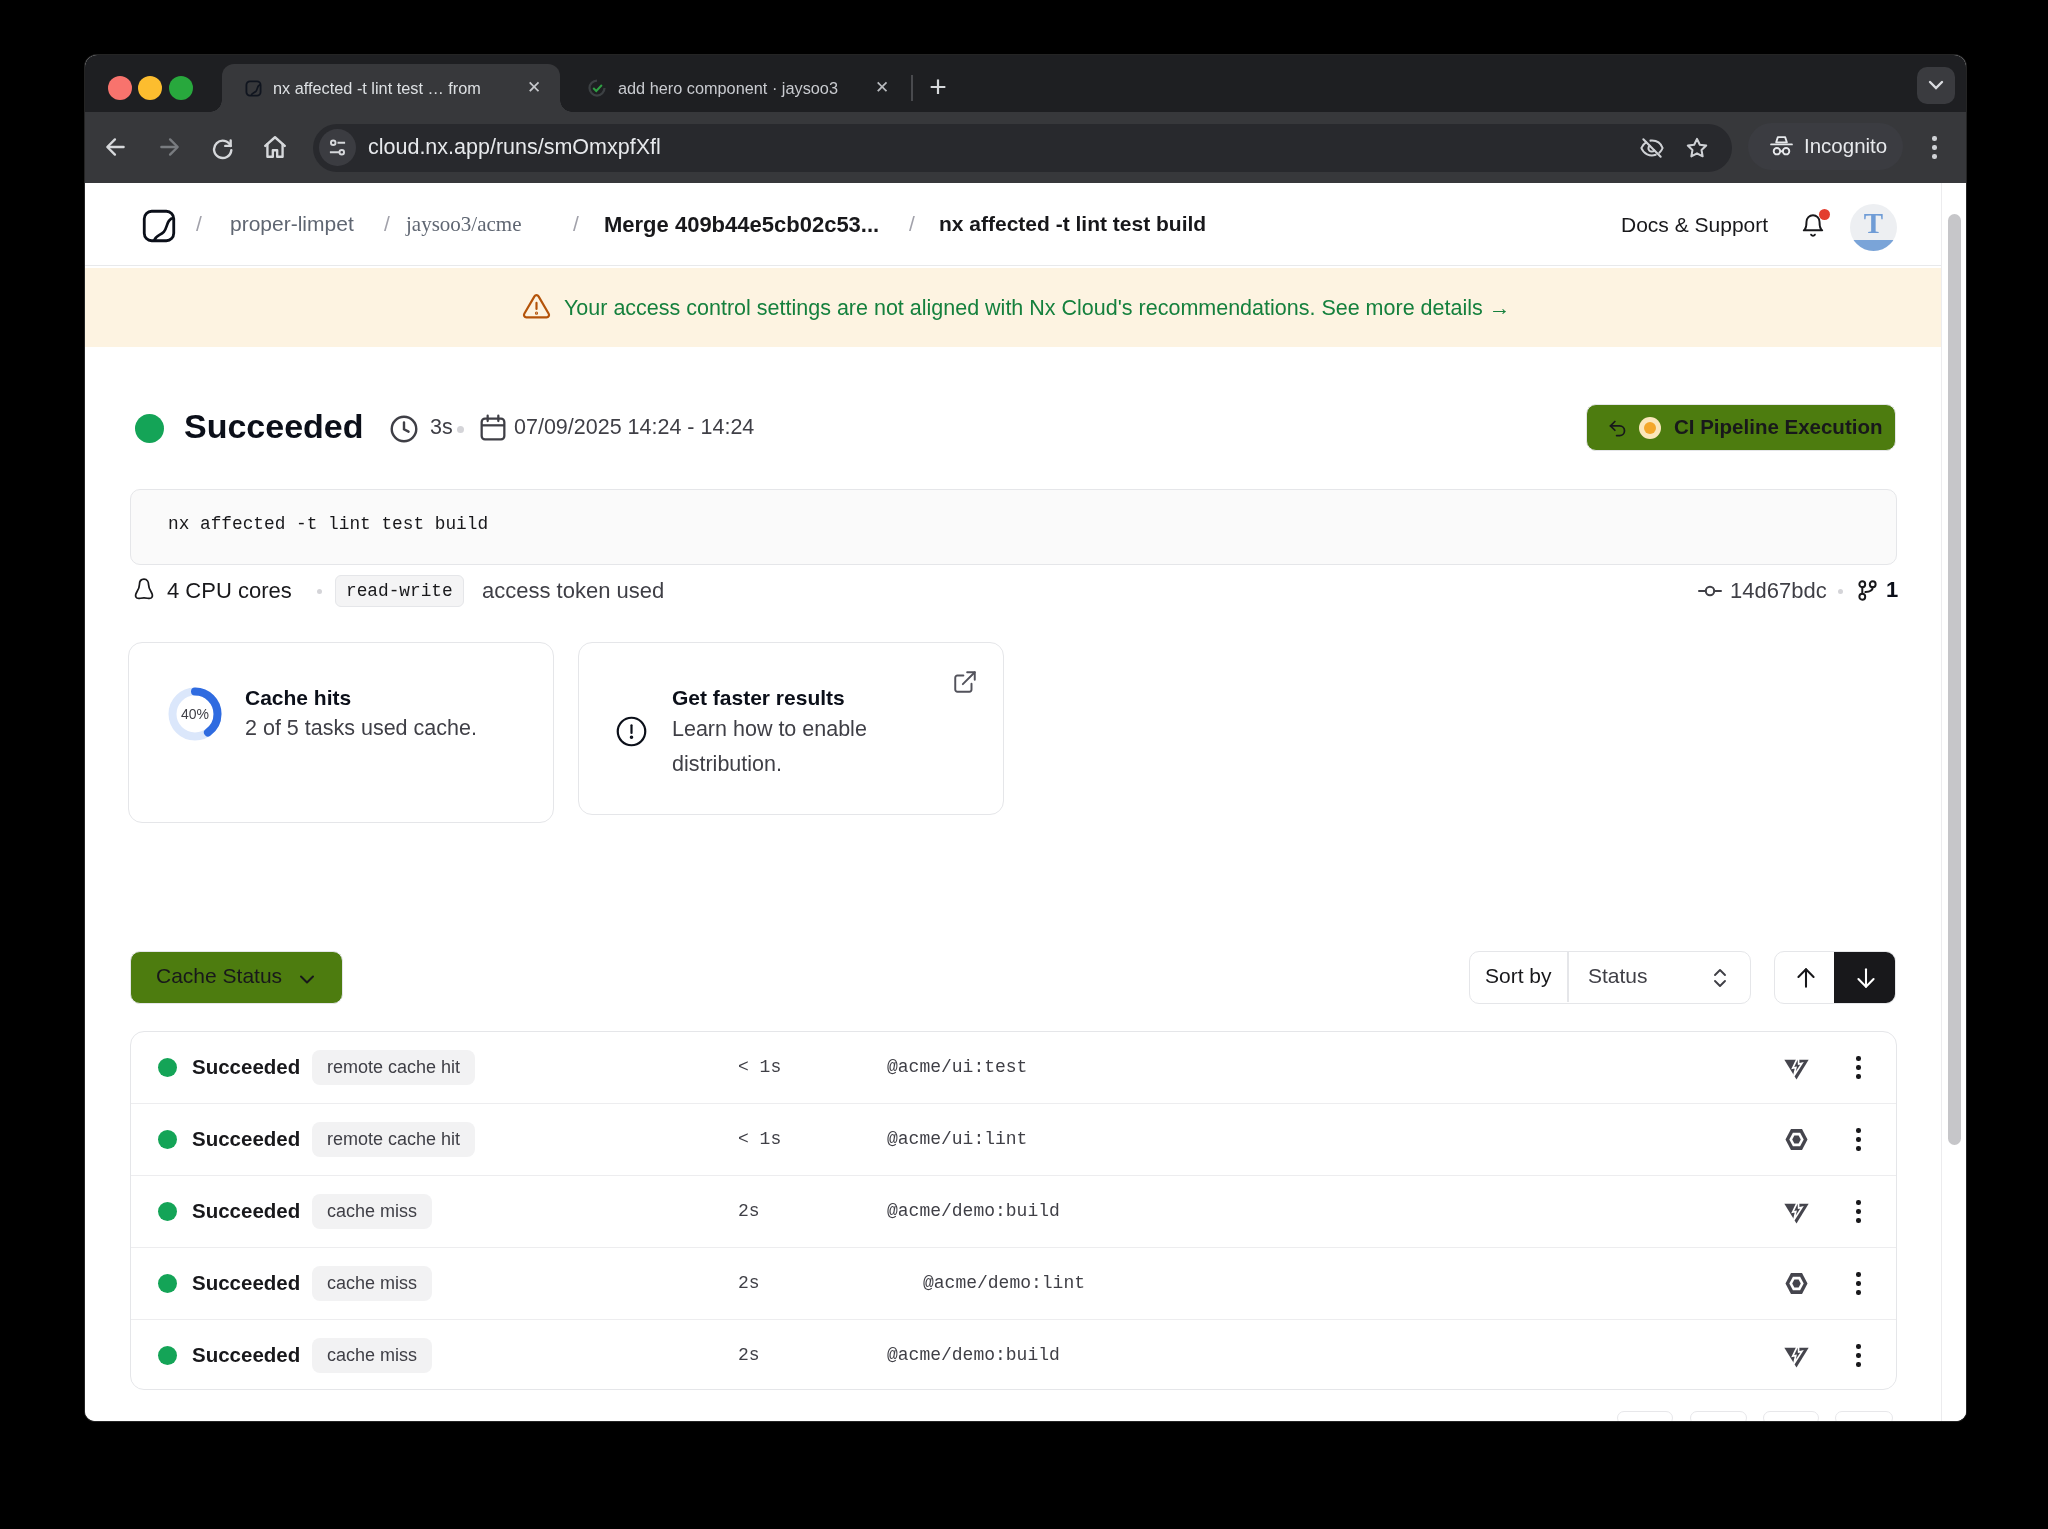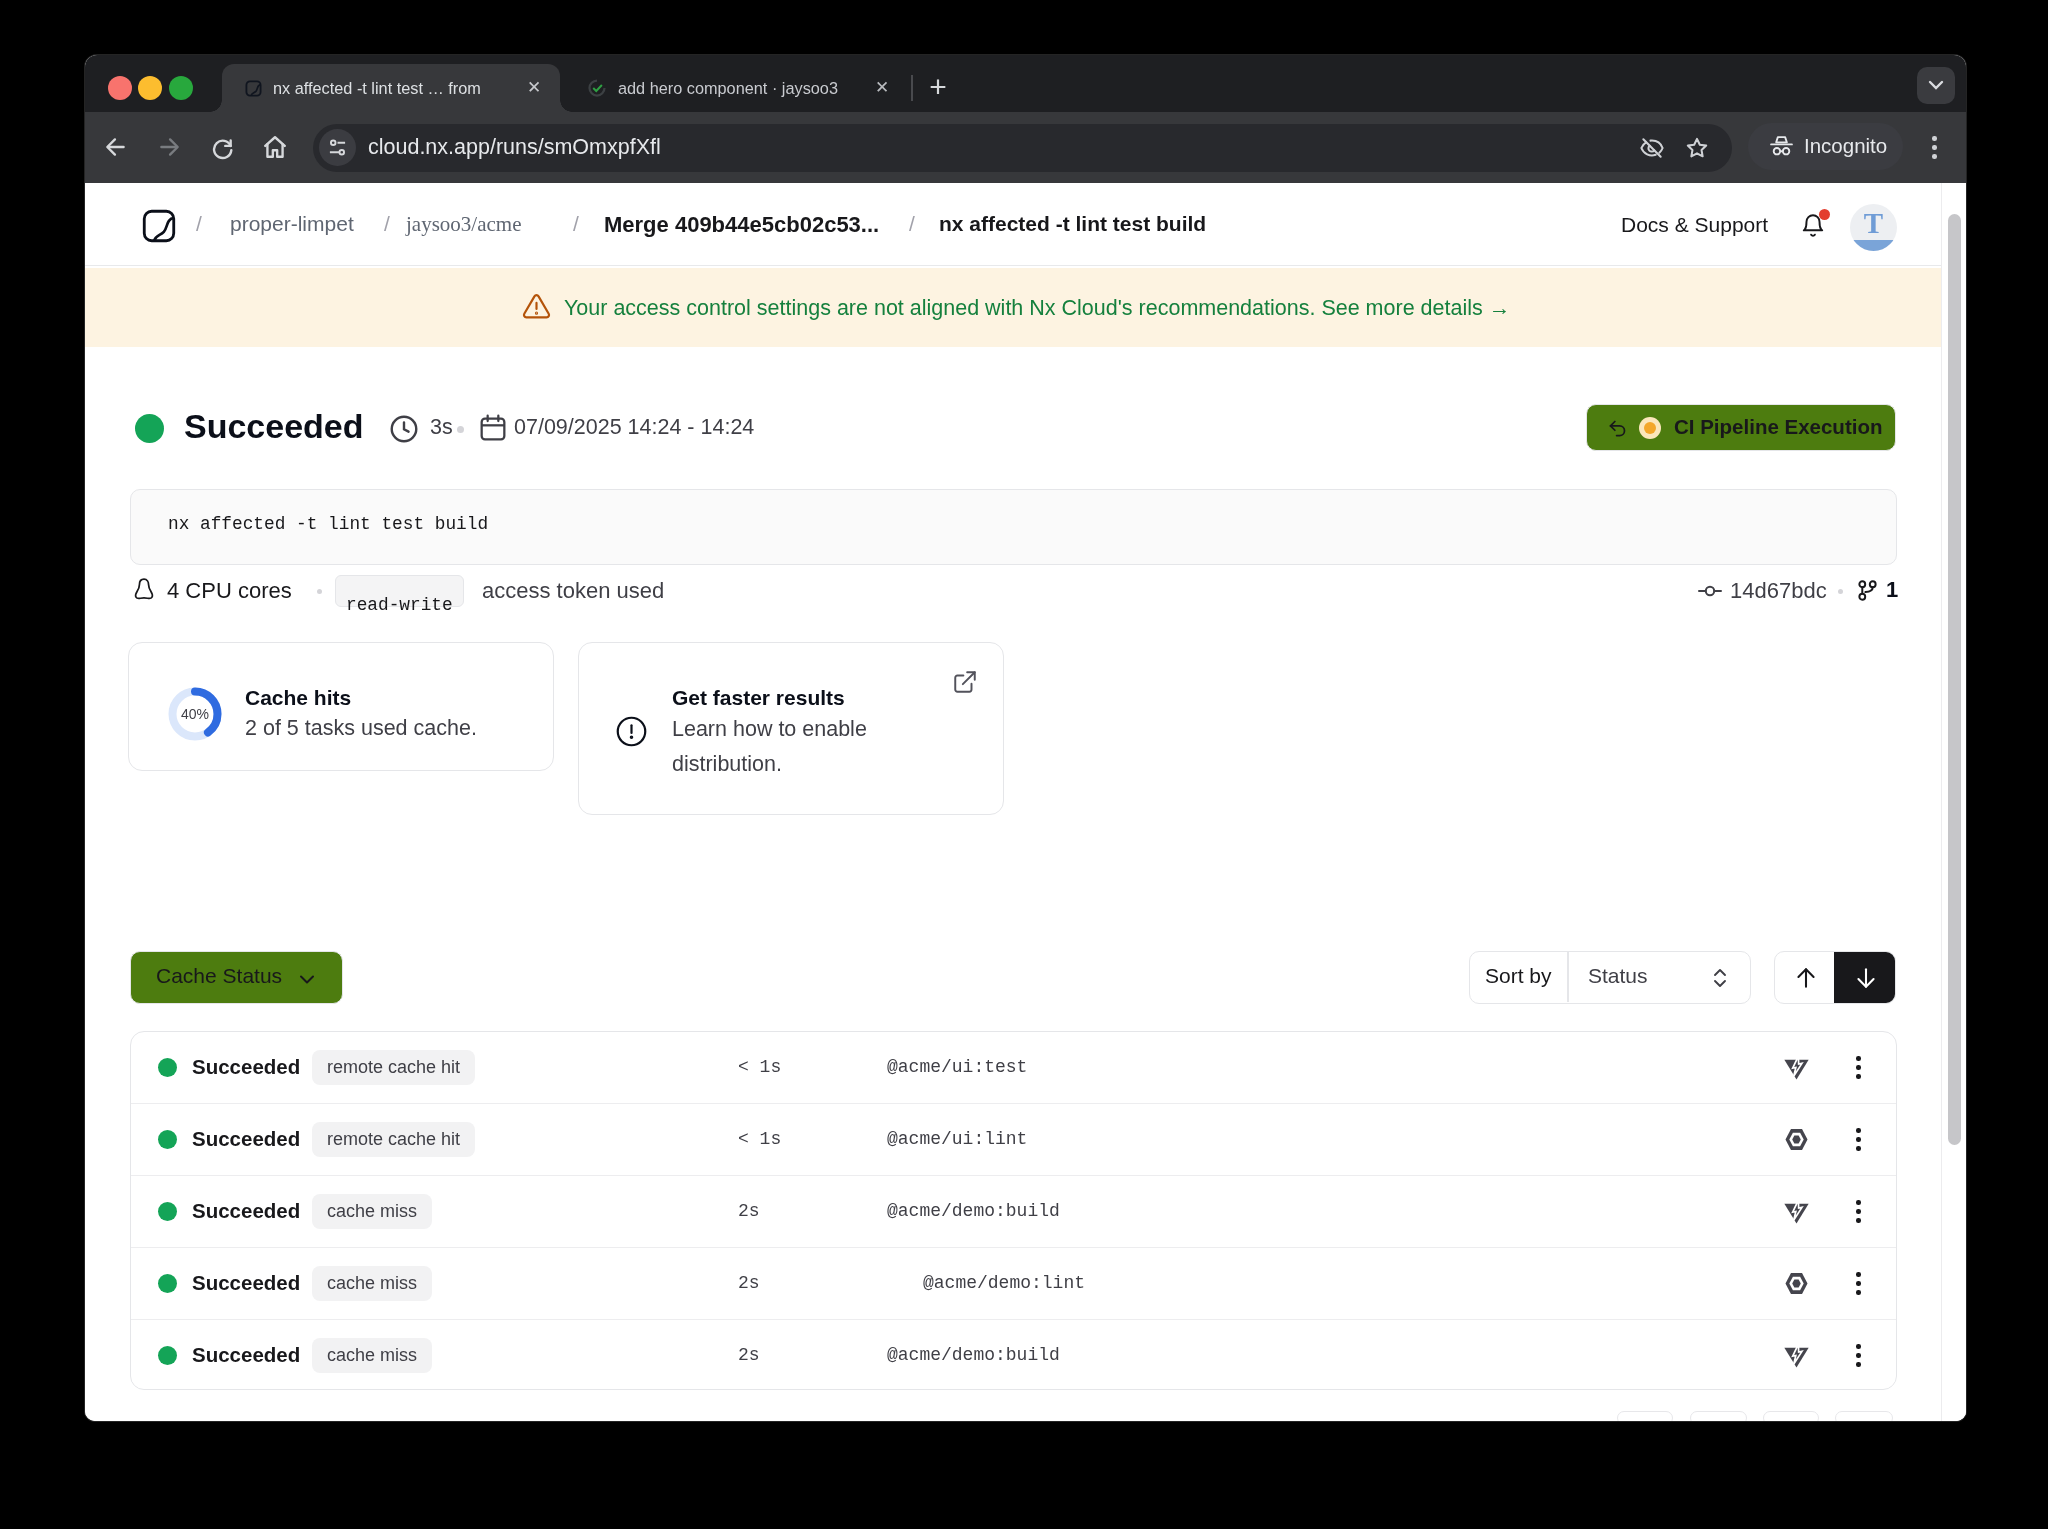--- a/index.html
+++ b/index.html
@@ -187,37 +187,37 @@
 
     <div class="abs" style="left:45px;top:306px;width:1767px;height:76px;background:#fafafa;border:1.5px solid #e5e6e9;border-radius:10px;">
       <div class="abs mono" style="left:37px;top:24px;font-size:17.8px;color:#18181b;">nx affected -t lint test build</div>
     </div>
 
     <svg class="abs" style="left:48px;top:394px;" width="22" height="26" viewBox="0 0 20 24" fill="none" stroke="#18181b" stroke-width="1.6">
         <path d="M10 2c-3 0-4.2 2.6-4.2 5 0 2-.8 4.2-2.2 6.4-1.2 1.9-1.8 3.8-1 5.2.9 1.6 2.8 1.3 4.2 1 1-.2 2.2-.4 3.2-.4s2.2.2 3.2.4c1.4.3 3.3.6 4.2-1 .8-1.4.2-3.3-1-5.2-1.4-2.2-2.2-4.4-2.2-6.4 0-2.4-1.2-5-4.2-5z" stroke-linejoin="round"></path>
       </svg>
     <div class="abs" style="left:82px;top:395px;font-size:22px;color:#18181b;">4 CPU cores</div>
     <div class="abs" style="left:232px;top:406px;width:5px;height:5px;border-radius:50%;background:#d4d4d8;"></div>
-    <div class="abs" style="left:250px;top:392px;height:32px;background:#f4f4f5;border:1px solid #e5e6e9;border-radius:6px;padding:14px 10px;line-height:30px;"><span class="mono" style="font-size:17.8px;color:#18181b;">read-write</span></div>
+    <div class="abs" style="left:250px;top:392px;height:32px;background:#f4f4f5;border:1px solid #e5e6e9;border-radius:6px;padding:0 10px;line-height:30px;"><span class="mono" style="font-size:17.8px;color:#18181b;">read-write</span></div>
     <div class="abs" style="left:397px;top:395px;font-size:22px;color:#3f3f46;">access token used</div>
     <svg class="abs" style="left:1612px;top:398px;" width="26" height="20" viewBox="0 0 26 20" fill="none" stroke="#3f3f46" stroke-width="2" stroke-linecap="round">
         <circle cx="13" cy="10" r="4.2"></circle>
         <path d="M2 10h6.6M17.4 10H24"></path>
       </svg>
     <div class="abs" style="left:1645px;top:395px;font-size:22px;color:#3f3f46;">14d67bdc</div>
     <div class="abs" style="left:1753px;top:406px;width:5px;height:5px;border-radius:50%;background:#d4d4d8;"></div>
     <svg class="abs" style="left:1770px;top:395px;" width="25" height="25" viewBox="0 0 24 24" fill="none" stroke="#18181b" stroke-width="1.9">
         <circle cx="7" cy="6" r="2.8"></circle>
         <circle cx="17" cy="6" r="2.8"></circle>
         <circle cx="7" cy="18" r="2.8"></circle>
         <path d="M7 8.8V15M17 8.8c0 3.5-3 4.4-7 4.7" stroke-linecap="round"></path>
       </svg>
     <div class="abs" style="left:1801px;top:394px;font-size:22px;font-weight:700;color:#0b0f19;">1</div>
 
-    <div class="card" style="left:43px;top:459px;width:426px;height:129px;text-decoration:underline;">
+    <div class="card" style="left:43px;top:459px;width:426px;height:181px;text-decoration:underline;">
       <svg class="abs" style="left:36px;top:41px;" width="60" height="60" viewBox="0 0 60 60">
         <circle cx="30" cy="30" r="22.5" fill="none" stroke="#dbe7fb" stroke-width="8"></circle>
         <circle cx="30" cy="30" r="22.5" fill="none" stroke="#2f6be0" stroke-width="8" stroke-linecap="round" stroke-dasharray="56.5 141.4" transform="rotate(-90 30 30)"></circle>
         <text x="30" y="35" text-anchor="middle" font-size="14" fill="#3f3f46" font-family="Liberation Sans">40%</text>
       </svg>
       <div class="abs" style="left:116px;top:43px;font-size:21px;font-weight:700;color:#0b0f19;">Cache hits</div>
       <div class="abs" style="left:116px;top:73px;font-size:21.5px;color:#3f3f46;">2 of 5 tasks used cache.</div>
     </div>
     <div class="card" style="left:493px;top:459px;width:426px;height:173px;">
       <svg class="abs" style="left:36px;top:72px;" width="33" height="33" viewBox="0 0 24 24" fill="none" stroke="#0b0f19" stroke-width="1.6">

